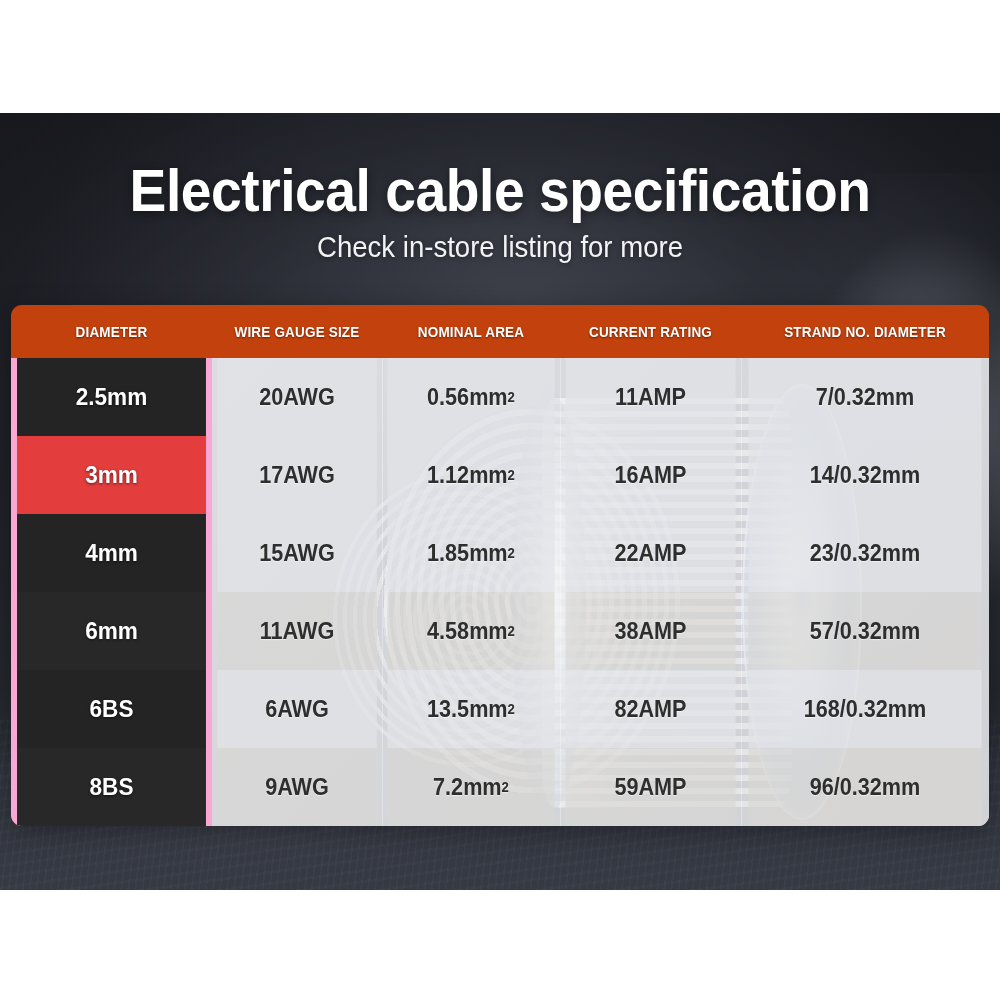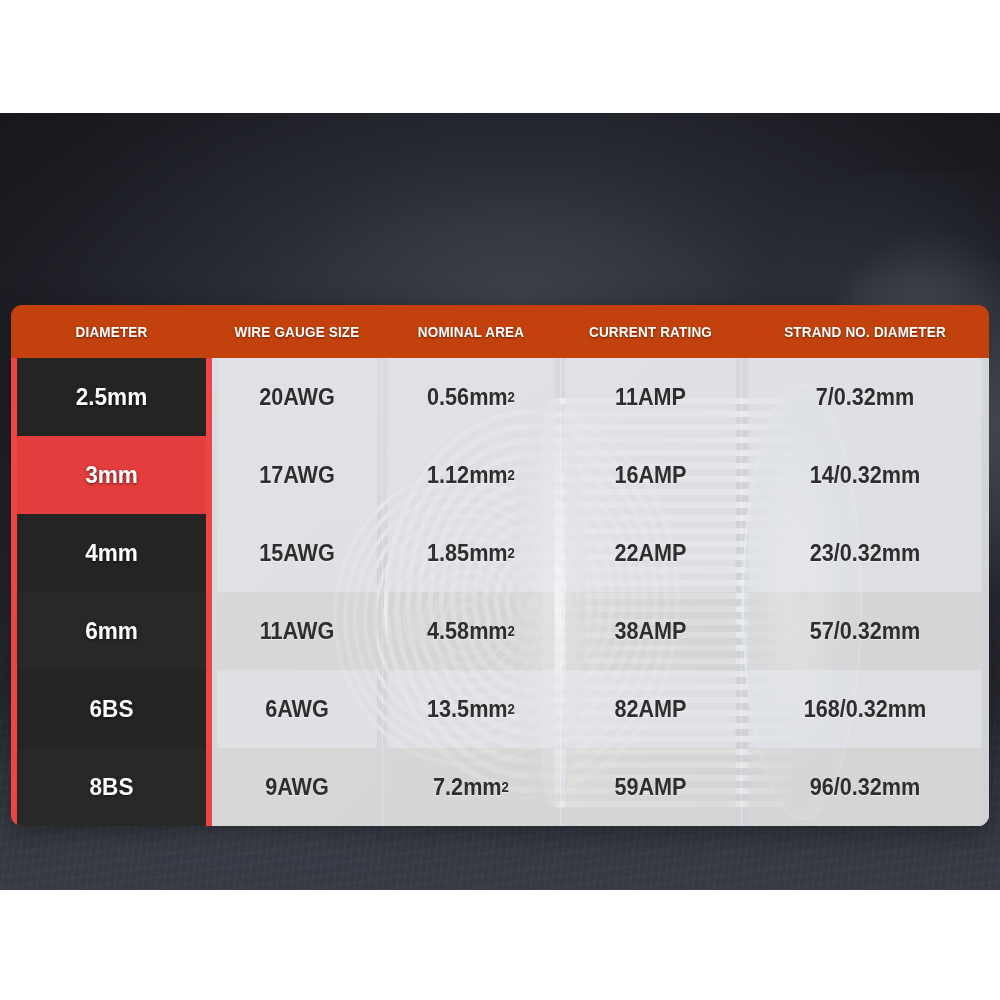--- a/index.html
+++ b/index.html
@@ -134,21 +134,21 @@
     letter-spacing: 0.2px;
     transform: scaleX(0.90);
     white-space: nowrap;
     text-shadow: 0 1px 2px rgba(0,0,0,0.5);
   }
 
   
   .tbody {
     position: relative;
     height: 468px;
-    background: #ef4444;
+    background: #f9a8d4;
   }
 
   
   .art {
     position: absolute;
     left: 201px; top: 0; right: 0; bottom: 0;
     overflow: hidden;
   }
   .art-base {
     position:absolute; inset:0;
@@ -271,20 +271,24 @@
     <div class="bd-base"></div>
     <div class="bd-wall"></div>
     <div class="bd-glow-left"></div>
     <div class="bd-glow-right"></div>
     <div class="bd-vignette"></div>
     <div class="bd-floor"></div>
     <div class="bd-floor-tex"></div>
     <div class="bd-floor-line" style="bottom:118px"></div>
   </div>
 
+  <div class="head-wrap">
+    <div class="headline">Electrical cable specification</div>
+    <div class="subhead">Check in-store listing for more</div>
+  </div>
 
   <div class="table">
 
     <div class="thead">
       <div class="th" style="width:201px">DIAMETER</div>
       <div class="th" style="width:170px">WIRE GAUGE SIZE</div>
       <div class="th" style="width:178px">NOMINAL AREA</div>
       <div class="th" style="width:181px">CURRENT RATING</div>
       <div class="th" style="flex:1">STRAND NO. DIAMETER</div>
     </div>

